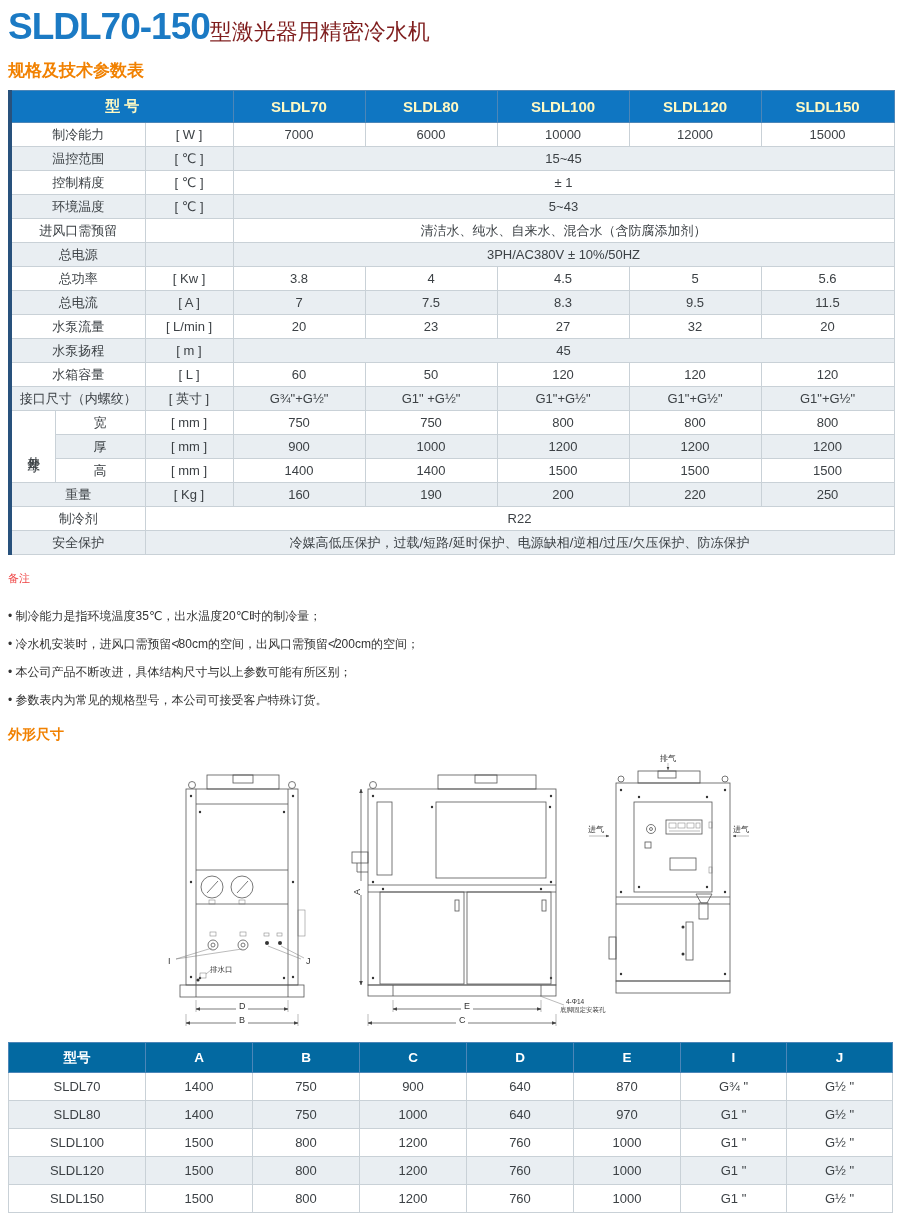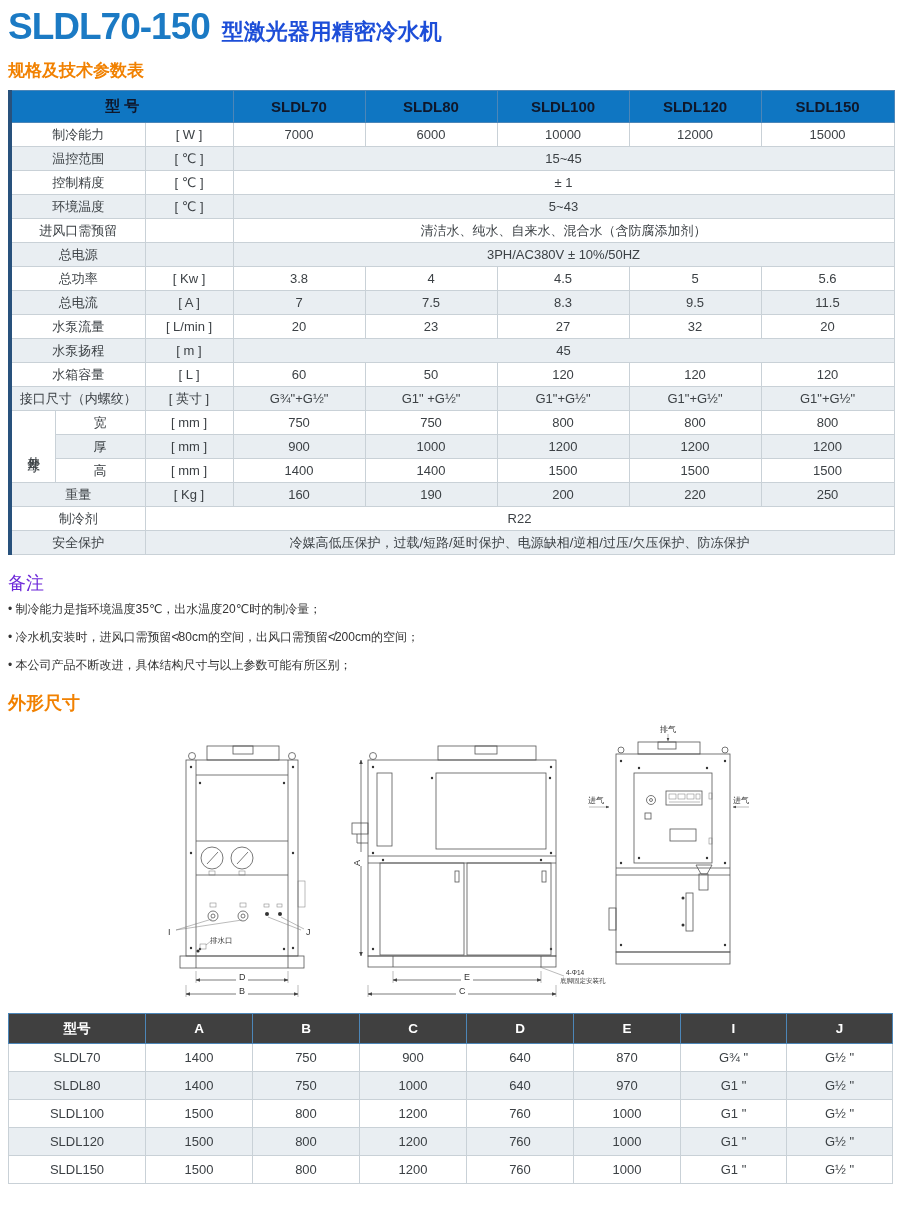--- a/index.html
+++ b/index.html
@@ -1,47 +1,47 @@
 <!DOCTYPE html>
 <html><head>
 <meta charset="utf-8">
 <style>
   html,body{margin:0;padding:0;}
   body{
     width:900px;height:1216px;background:#ffffff;position:relative;overflow:hidden;
     font-family:"Liberation Sans","DejaVu Sans",sans-serif;color:#3c4145;
   }
   .wrap{padding:0 8px;}
-  .title-row{display:flex;align-items:baseline;gap:12px;padding-top:8px;}
+  .title-row{display:flex;align-items:baseline;padding-top:8px;}
   .model-title{color:#1b7ac4;font-size:37px;font-weight:bold;letter-spacing:-1px;line-height:1.05;}
-  .model-suffix{color:#1d4ed8;font-size:22px;font-weight:bold;}
+  .model-suffix{color:#7f1d1d;font-size:22px;font-weight:normal;}
   .sec-heading{color:#f18101;font-size:17px;font-weight:bold;margin:12px 0 8px 0;}
-  .sec-heading.dims{font-size:18px;}
+  .sec-heading.dims{font-size:14px;}
 
   table.spec{border-collapse:collapse;table-layout:fixed;width:884px;
     border:1px solid #8795a0;border-left:4px solid #28517c;font-size:13px;}
-  table.spec th{background:#0f76c2;color:#0f172a;font-size:15px;font-weight:bold;height:31px;
+  table.spec th{background:#0f76c2;color:#fef9c3;font-size:15px;font-weight:bold;height:31px;
     border:1px solid #4c86b8;padding:0;}
   table.spec td{border:1px solid #c9d1d7;text-align:center;height:23px;padding:0 2px;
     white-space:nowrap;overflow:hidden;}
   table.spec tr.g td{background:#e9eef2;}
   table.spec td.vgroup{background:#fff;}
   .vert{writing-mode:vertical-rl;text-orientation:upright;letter-spacing:1px;font-size:12.5px;}
   td.nm,{font-size:13px;}
 
   .notes{margin-top:16px;}
-  .notes-title{font-size:18px;color:#6d28d9;margin-bottom:0;}
+  .notes-title{font-size:11px;color:#ef4444;margin-bottom:16px;}
   .note-item{font-size:12px;line-height:28px;color:#333;}
   .note-item::before{content:"\2022\00a0";color:#333;}
 
   .drawing-box{width:900px;height:282px;margin-left:-8px;margin-top:2px;}
 
   table.dim{border-collapse:collapse;table-layout:fixed;width:884px;margin-top:8px;
     border:1px solid #9fb0bc;font-size:13px;}
-  table.dim th{background:#404040;color:#fff;font-size:13.5px;font-weight:bold;height:29px;
+  table.dim th{background:#0369a1;color:#fff;font-size:13.5px;font-weight:bold;height:29px;
     border:1px solid #4c86b8;padding:0;}
   table.dim td{border:1px solid #c9d1d7;text-align:center;height:27px;padding:0;}
   table.dim tr.g td{background:#e9eef2;}
 
   svg text{fill:#333;font-family:"Liberation Sans","DejaVu Sans",sans-serif;}
   .ln{stroke:#555;stroke-width:0.8;fill:none;}
   .thin{stroke:#777;stroke-width:0.5;fill:none;}
   .dimln{stroke:#444;stroke-width:0.7;fill:none;}
   .dot{fill:#333;stroke:none;}
 </style>
@@ -207,20 +207,21 @@
       <td colspan="6">冷媒高低压保护，过载/短路/延时保护、电源缺相/逆相/过压/欠压保护、防冻保护</td>
     </tr>
   </tbody>
     </table>
 
   <div class="notes">
     <div class="notes-title">备注</div>
     <div class="note-item">制冷能力是指环境温度35℃，出水温度20℃时的制冷量；</div>
     <div class="note-item">冷水机安装时，进风口需预留≮80cm的空间，出风口需预留≮200cm的空间；</div>
     <div class="note-item">本公司产品不断改进，具体结构尺寸与以上参数可能有所区别；</div>
+    <div class="note-item">参数表内为常见的规格型号，本公司可接受客户特殊订货。</div>
   </div>
 
   <div class="sec-heading dims">外形尺寸</div>
 
   <div class="drawing-box">
   <svg width="900" height="282" viewBox="0 0 900 282">
     <defs>
       <marker id="arr" viewBox="0 0 10 10" refX="9" refY="5" markerWidth="6.5" markerHeight="6.5" orient="auto-start-reverse">
         <path d="M0,1 L10,5 L0,9 z" fill="#444"></path>
       </marker>

